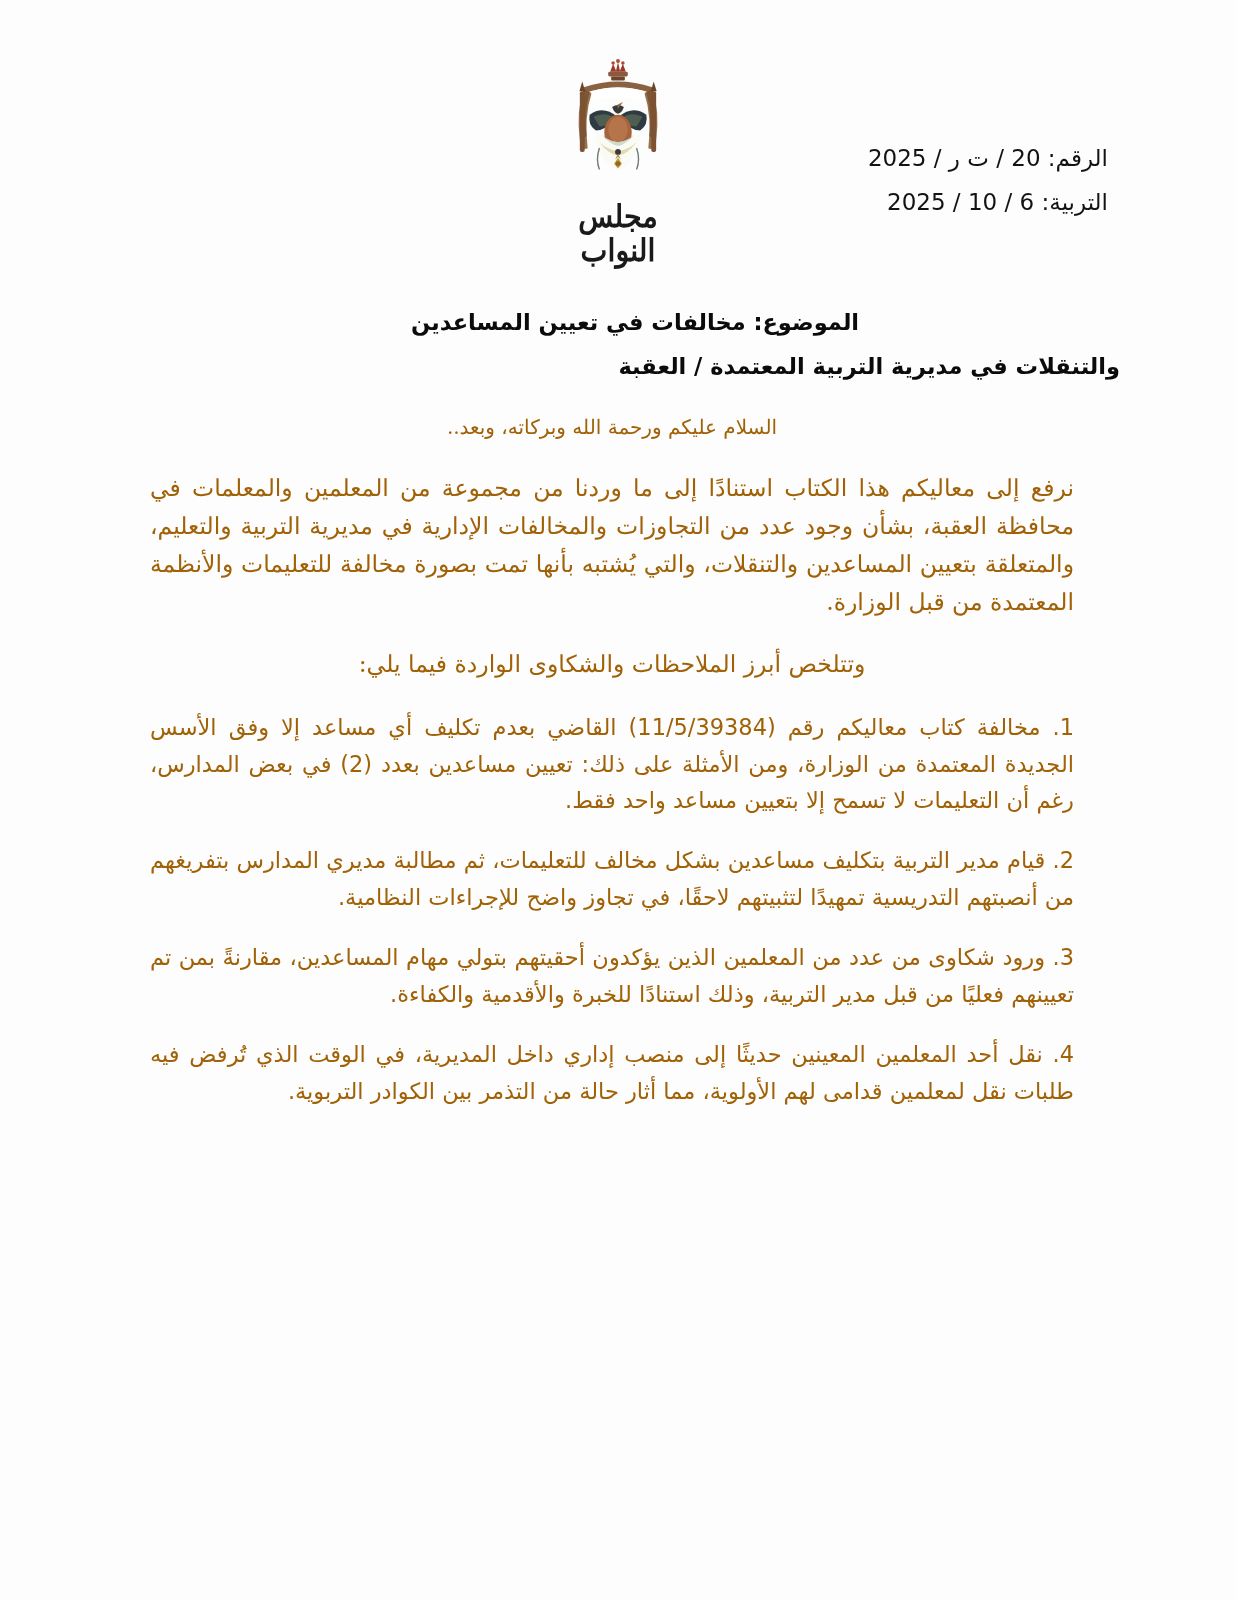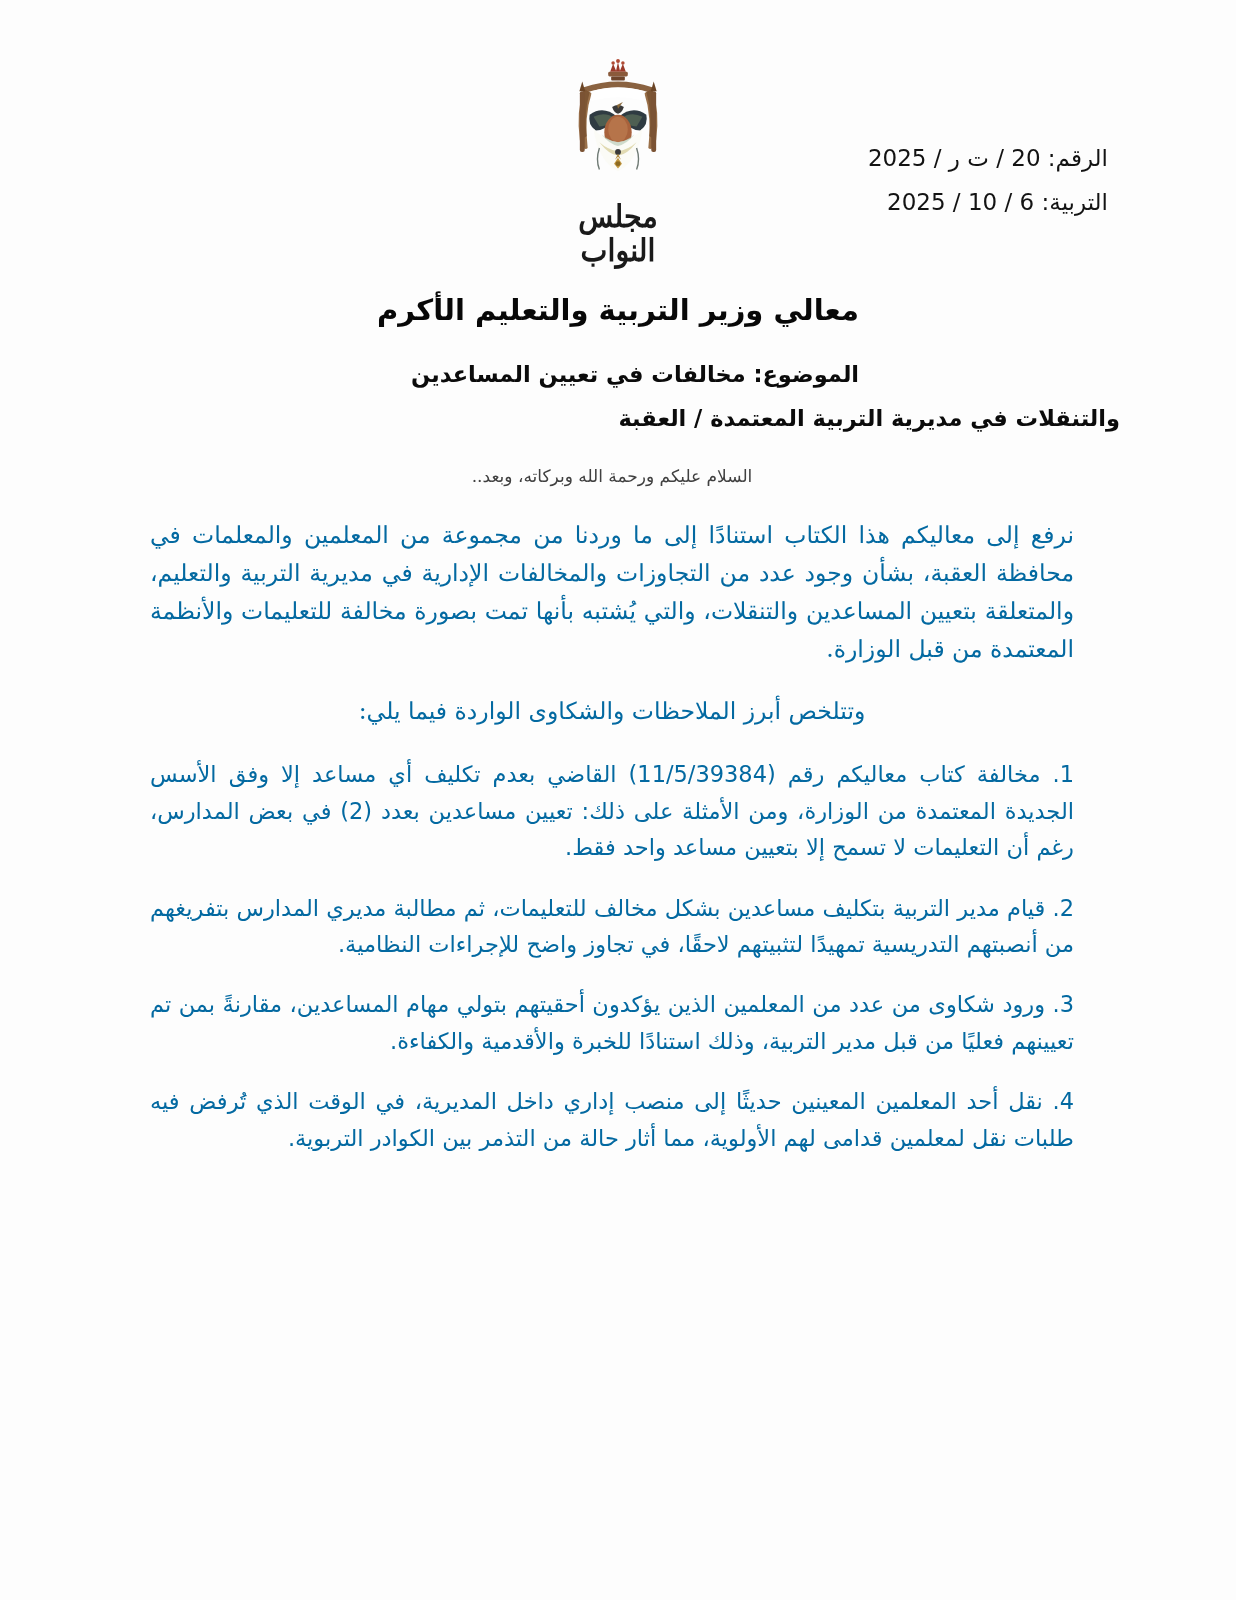--- a/index.html
+++ b/index.html
@@ -100,31 +100,31 @@
   }
   .subject-line-1 { text-align: center; }
   .subject-line-2 { text-align: right; }
 
   .greeting {
     margin-top: 22px;
     padding-left: 150px;
     padding-right: 162px;
     text-align: center;
     font-family: "DejaVu Serif", "Liberation Serif", serif;
-    font-size: 17px;
+    font-size: 20px;
     line-height: 1.6;
-    color: #404040;
+    color: #a16207;
   }
 
   
   .body-text {
     padding-right: 162px;
     padding-left: 150px;
     font-family: "DejaVu Serif", "Liberation Serif", serif;
-    color: #0369a1;
+    color: #a16207;
   }
 
   p.para {
     margin: 22px 0 0 0;
     font-size: 23.5px;
     line-height: 1.62;
     text-align: justify;
     text-align-last: right;
   }
 
@@ -224,21 +224,20 @@
         <span class="meta-value">20 / ت ر / 2025</span>
       </span>
       <span class="meta-row">
         <span class="meta-label">التربية:</span>
         <span class="meta-value">6 / 10 / 2025</span>
       </span>
     </div>
 
   </div>
 
-  <div class="addressee">معالي وزير التربية والتعليم الأكرم</div>
 
   <div class="subject">
     <div class="subject-line-1">الموضوع: مخالفات في تعيين المساعدين</div>
     <div class="subject-line-2">والتنقلات في مديرية التربية المعتمدة / العقبة</div>
   </div>
 
   <div class="greeting">السلام عليكم ورحمة الله وبركاته، وبعد..</div>
 
   <div class="body-text">
 

